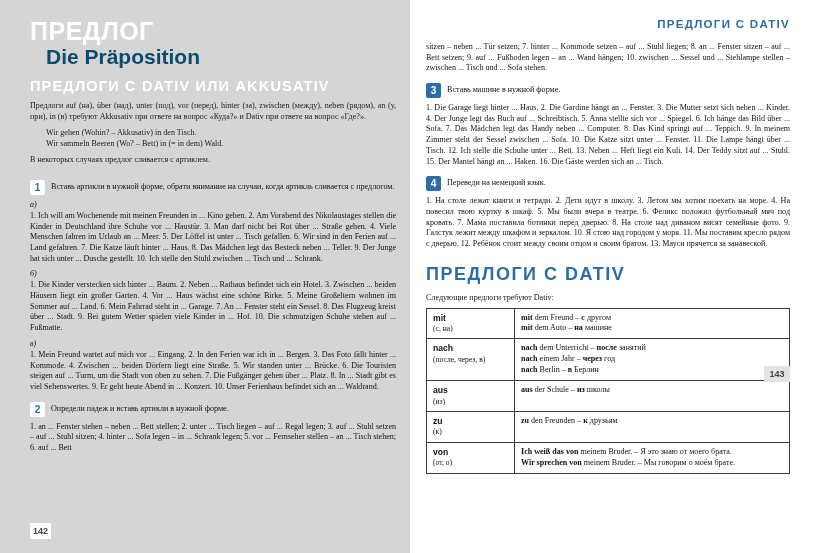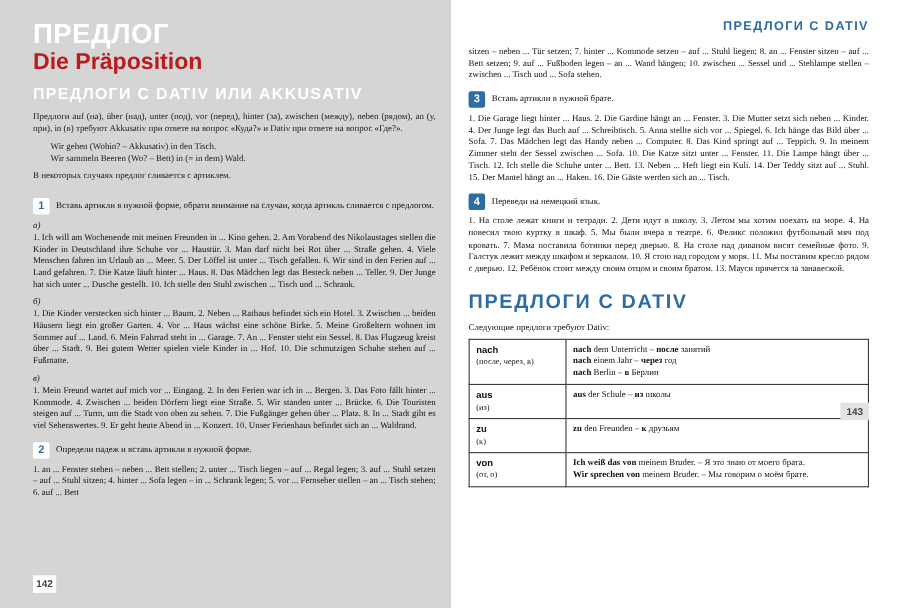--- a/index.html
+++ b/index.html
@@ -35,23 +35,24 @@
     font-weight: bold;
     font-size: 25px;
     color: #ffffff;
     letter-spacing: 0.5px;
     line-height: 1.05;
   }
   .title-sub {
     font-family: "Liberation Sans", sans-serif;
     font-weight: bold;
     font-size: 21px;
-    color: #b91c1c;
+    color: #0c4a6e;
     line-height: 1.1;
     margin-top: 1px;
+    margin-left: 16px;
   }
   .section-head {
     font-family: "Liberation Sans", sans-serif;
     font-weight: bold;
     font-size: 14.5px;
     color: #ffffff;
     letter-spacing: 1.2px;
     margin: 10px 0 7px 0;
   }
   .intro {
@@ -268,37 +269,47 @@
 
   <div class="right">
     <div class="right-inner">
 
       <div class="rhead">ПРЕДЛОГИ С DATIV</div>
 
       <div class="r-para">sitzen – neben ... Tür setzen; 7. hinter ... Kommode setzen – auf ... Stuhl liegen; 8. an ... Fenster sitzen – auf ... Bett setzen; 9. auf ... Fußboden legen – an ... Wand hängen; 10. zwischen ... Sessel und ... Stehlampe stellen – zwischen ... Tisch und ... Sofa stehen.</div>
 
       <div class="exhead-r">
         <div class="exnum-r">3</div>
-        <div class="extext-r">Вставь артикли в нужной брате.</div>
+        <div class="extext-r">Вставь машине в нужной форме.</div>
       </div>
       <div class="r-para">1. Die Garage liegt hinter ... Haus. 2. Die Gardine hängt an ... Fenster. 3. Die Mutter setzt sich neben ... Kinder. 4. Der Junge legt das Buch auf ... Schreibtisch. 5. Anna stellte sich vor ... Spiegel. 6. Ich hänge das Bild über ... Sofa. 7. Das Mädchen legt das Handy neben ... Computer. 8. Das Kind springt auf ... Teppich. 9. In meinem Zimmer steht der Sessel zwischen ... Sofa. 10. Die Katze sitzt unter ... Fenster. 11. Die Lampe hängt über ... Tisch. 12. Ich stelle die Schuhe unter ... Bett. 13. Neben ... Heft liegt ein Kuli. 14. Der Teddy sitzt auf ... Stuhl. 15. Der Mantel hängt an ... Haken. 16. Die Gäste werden sich an ... Tisch.</div>
 
       <div class="exhead-r">
         <div class="exnum-r">4</div>
         <div class="extext-r">Переведи на немецкий язык.</div>
       </div>
       <div class="r-para">1. На столе лежат книги и тетради. 2. Дети идут в школу. 3. Летом мы хотим поехать на море. 4. На повесил твою куртку в шкаф. 5. Мы были вчера в театре. 6. Феликс положил футбольный мяч под кровать. 7. Мама поставила ботинки перед дверью. 8. На столе над диваном висят семейные фото. 9. Галстук лежит между шкафом и зеркалом. 10. Я стою над городом у моря. 11. Мы поставим кресло рядом с дверью. 12. Ребёнок стоит между своим отцом и своим братом. 13. Мауси прячется за занавеской.</div>
 
       <div class="big-head">ПРЕДЛОГИ С DATIV</div>
       <div class="lead">Следующие предлоги требуют Dativ:</div>
 
       <table class="prep">
         <tbody>
           <tr>
             <td class="prep-key">
+              <div class="pk-main">mit</div>
+              <div class="pk-sub">(с, на)</div>
+            </td>
+            <td>
+              <div><span class="b">mit</span><span> dem Freund – </span><span class="b">с</span><span> другом</span></div>
+              <div><span class="b">mit</span><span> dem Auto – </span><span class="b">на</span><span> машине</span></div>
+            </td>
+          </tr>
+          <tr>
+            <td class="prep-key">
               <div class="pk-main">nach</div>
               <div class="pk-sub">(после, через, в)</div>
             </td>
             <td>
               <div><span class="b">nach</span><span> dem Unterricht – </span><span class="b">после</span><span> занятий</span></div>
               <div><span class="b">nach</span><span> einem Jahr – </span><span class="b">через</span><span> год</span></div>
               <div><span class="b">nach</span><span> Berlin – </span><span class="b">в</span><span> Берлин</span></div>
             </td>
           </tr>
           <tr>

